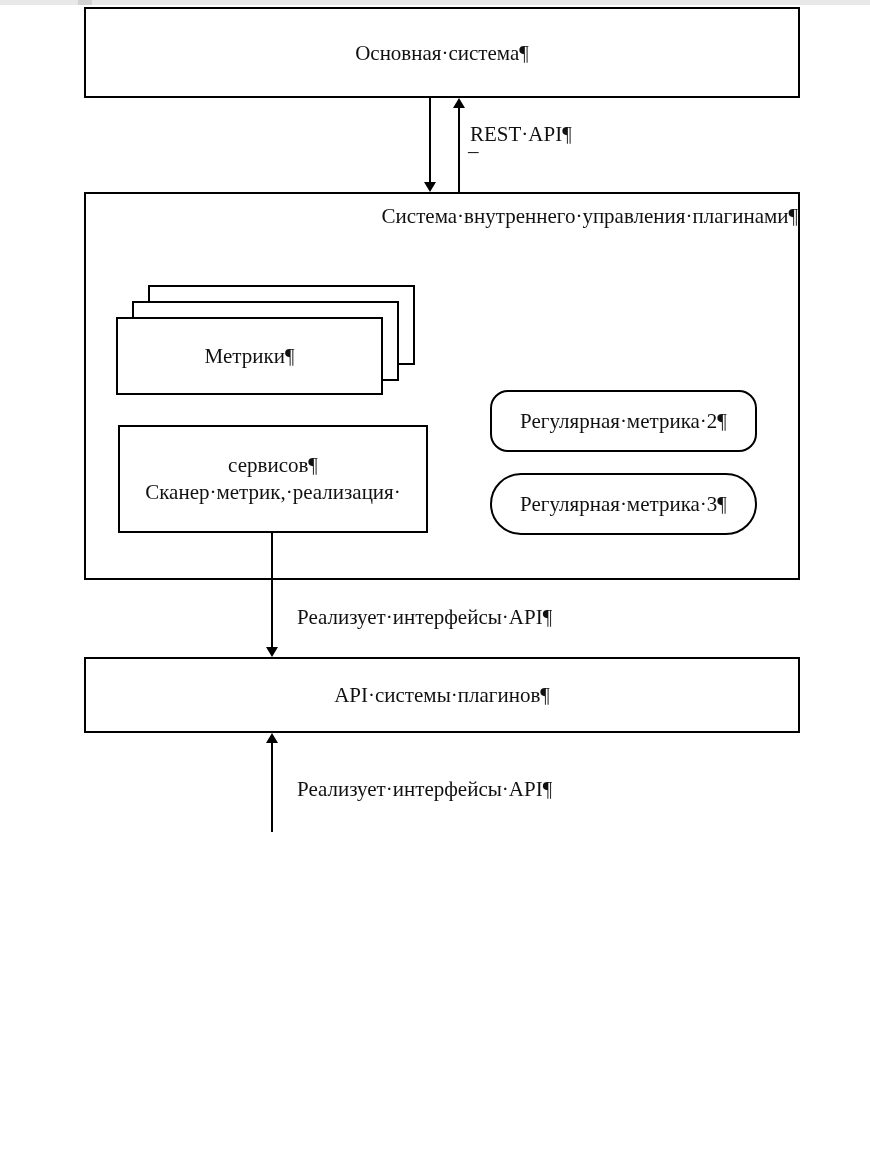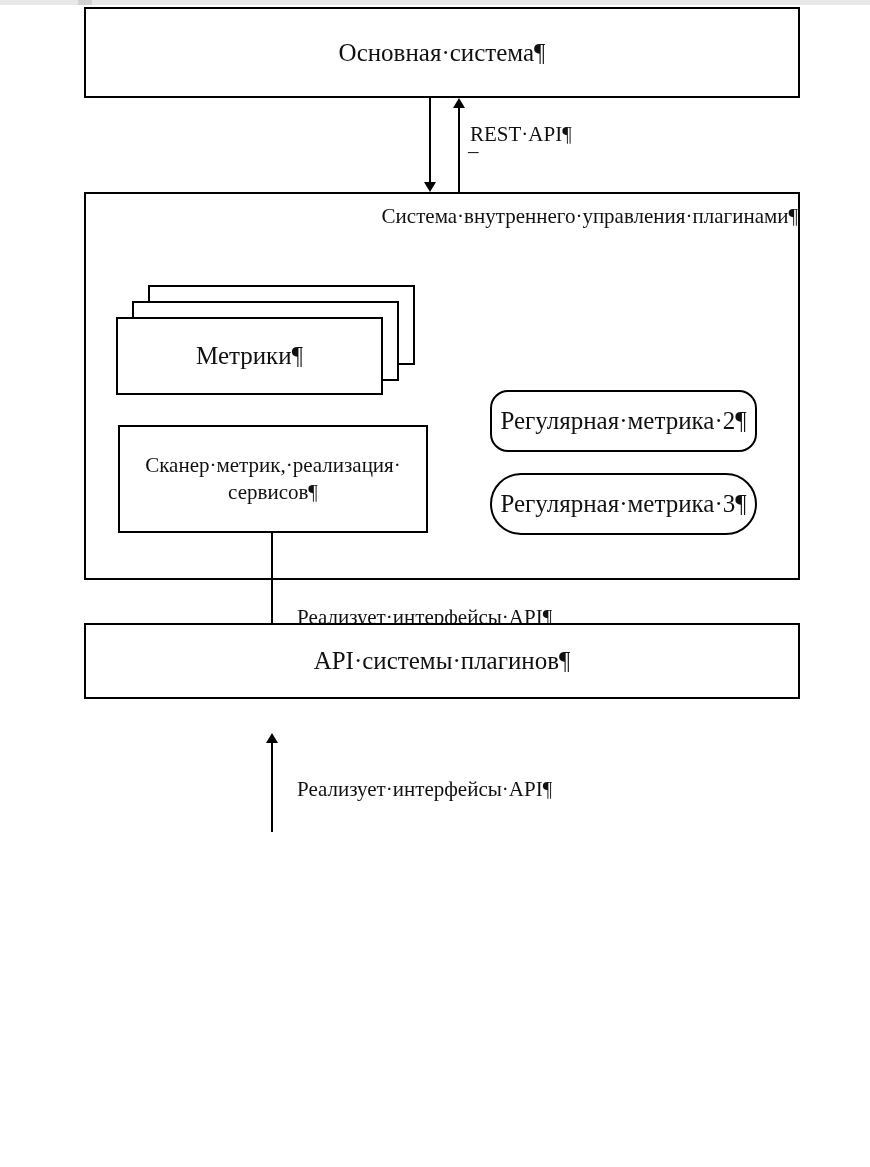--- a/index.html
+++ b/index.html
@@ -1,21 +1,21 @@
 <!DOCTYPE html>
 <html><head>
 <meta charset="utf-8">
 <style>
   html,body{margin:0;padding:0;background:#ffffff;}
   #page{position:relative;width:870px;height:1167px;background:#ffffff;overflow:hidden;
         font-family:"Liberation Serif","DejaVu Serif",serif;color:#111;}
   .strip{position:absolute;left:0;top:0;width:870px;height:5px;background:#e8e8e8;}
   .notch{position:absolute;left:78px;top:0;width:14px;height:5px;background:#d2d2d2;}
   .box{position:absolute;background:#ffffff;border:2px solid #000;box-sizing:content-box;}
-  .lbl{font-size:25px;line-height:26px;white-space:nowrap;}
+  .lbl{font-size:21px;line-height:26px;white-space:nowrap;}
   .center{display:flex;align-items:center;justify-content:center;text-align:center;}
   .boxtitle{position:absolute;top:9px;left:0;right:0;text-align:right;font-size:21px;line-height:26px;}
   .vline{position:absolute;width:2px;background:#000;}
   .ah-down{position:absolute;width:0;height:0;border-left:6px solid transparent;
            border-right:6px solid transparent;border-top:10px solid #000;}
   .ah-up{position:absolute;width:0;height:0;border-left:6px solid transparent;
          border-right:6px solid transparent;border-bottom:10px solid #000;}
   .flabel{position:absolute;font-size:21px;line-height:26px;white-space:nowrap;}
   .shadowed{box-shadow:0 3px 0 rgba(0,0,0,0.22);}
   .twoline{text-align:center;font-size:21px;line-height:27px;}
@@ -44,39 +44,39 @@
     <div class="boxtitle">Система·внутреннего·управления·плагинами¶</div>
 
     <div class="box" style="left:62px;top:91px;width:263px;height:76px;"></div>
     <div class="box" style="left:46px;top:107px;width:263px;height:76px;"></div>
     <div class="box center" style="left:30px;top:123px;width:263px;height:74px;font-family:Liberation Serif, serif;">
       <span class="lbl">Метрики¶</span>
     </div>
 
     <div class="box center" style="left:32px;top:231px;width:306px;height:104px;">
       <div class="twoline">
+        <span style="display:block;">сервисов¶</span>
         <span style="display:block;">Сканер·метрик,·реализация·</span>
-        <span style="display:block;">сервисов¶</span>
       </div>
     </div>
 
     <div class="box center" style="left:404px;top:196px;width:263px;height:58px;border-radius:18px;">
       <span class="lbl">Регулярная·метрика·2¶</span>
     </div>
     <div class="box center" style="left:404px;top:279px;width:263px;height:58px;border-radius:31px;">
       <span class="lbl">Регулярная·метрика·3¶</span>
     </div>
   </div>
 
   <div class="vline" style="left:271px;top:533px;height:114px;"></div>
   <div class="ah-down" style="left:266px;top:647px;"></div>
 
   <span class="flabel" style="left:297px;top:604px;">Реализует·интерфейсы·API¶</span>
 
-  <div class="box center" style="left:84px;top:623px;width:712px;height:72px;">
+  <div class="box center" style="left:84px;top:657px;width:712px;height:72px;">
     <span class="lbl">API·системы·плагинов¶</span>
   </div>
 
   <span class="flabel" style="left:297px;top:776px;">Реализует·интерфейсы·API¶</span>
 
   <div class="ah-up" style="left:266px;top:733px;"></div>
   <div class="vline" style="left:271px;top:743px;height:89px;"></div>
 
 
 </div>

